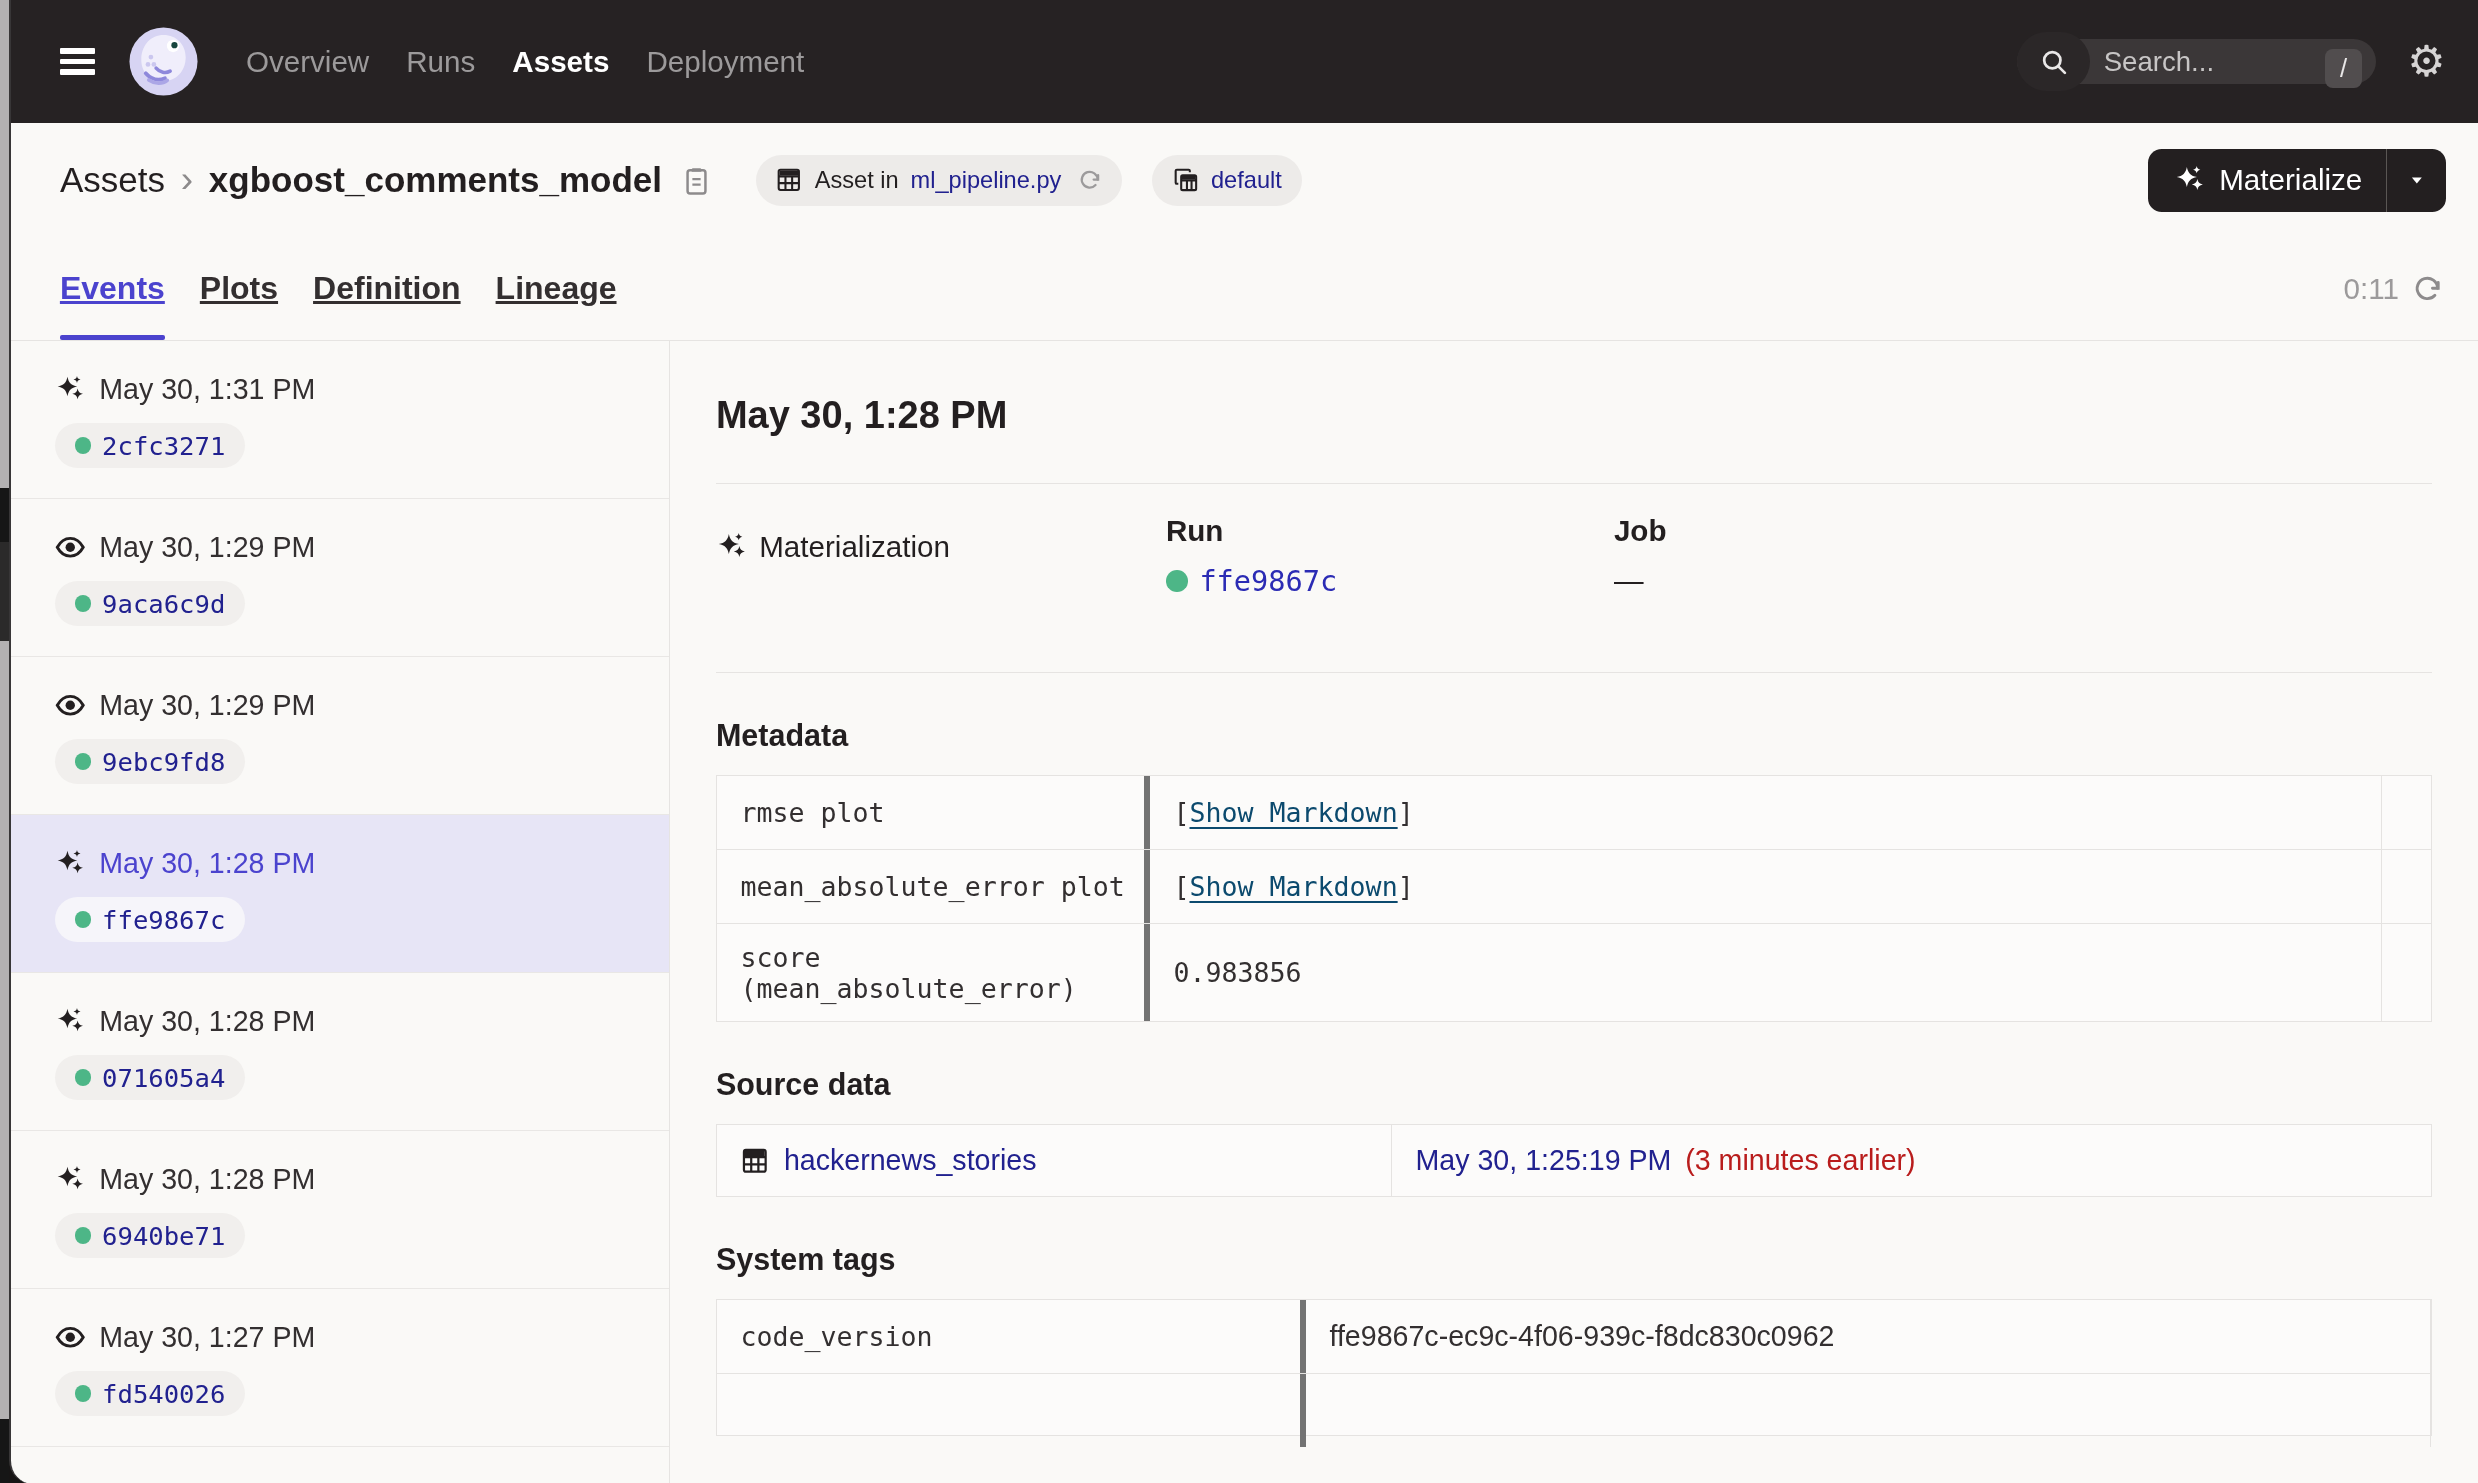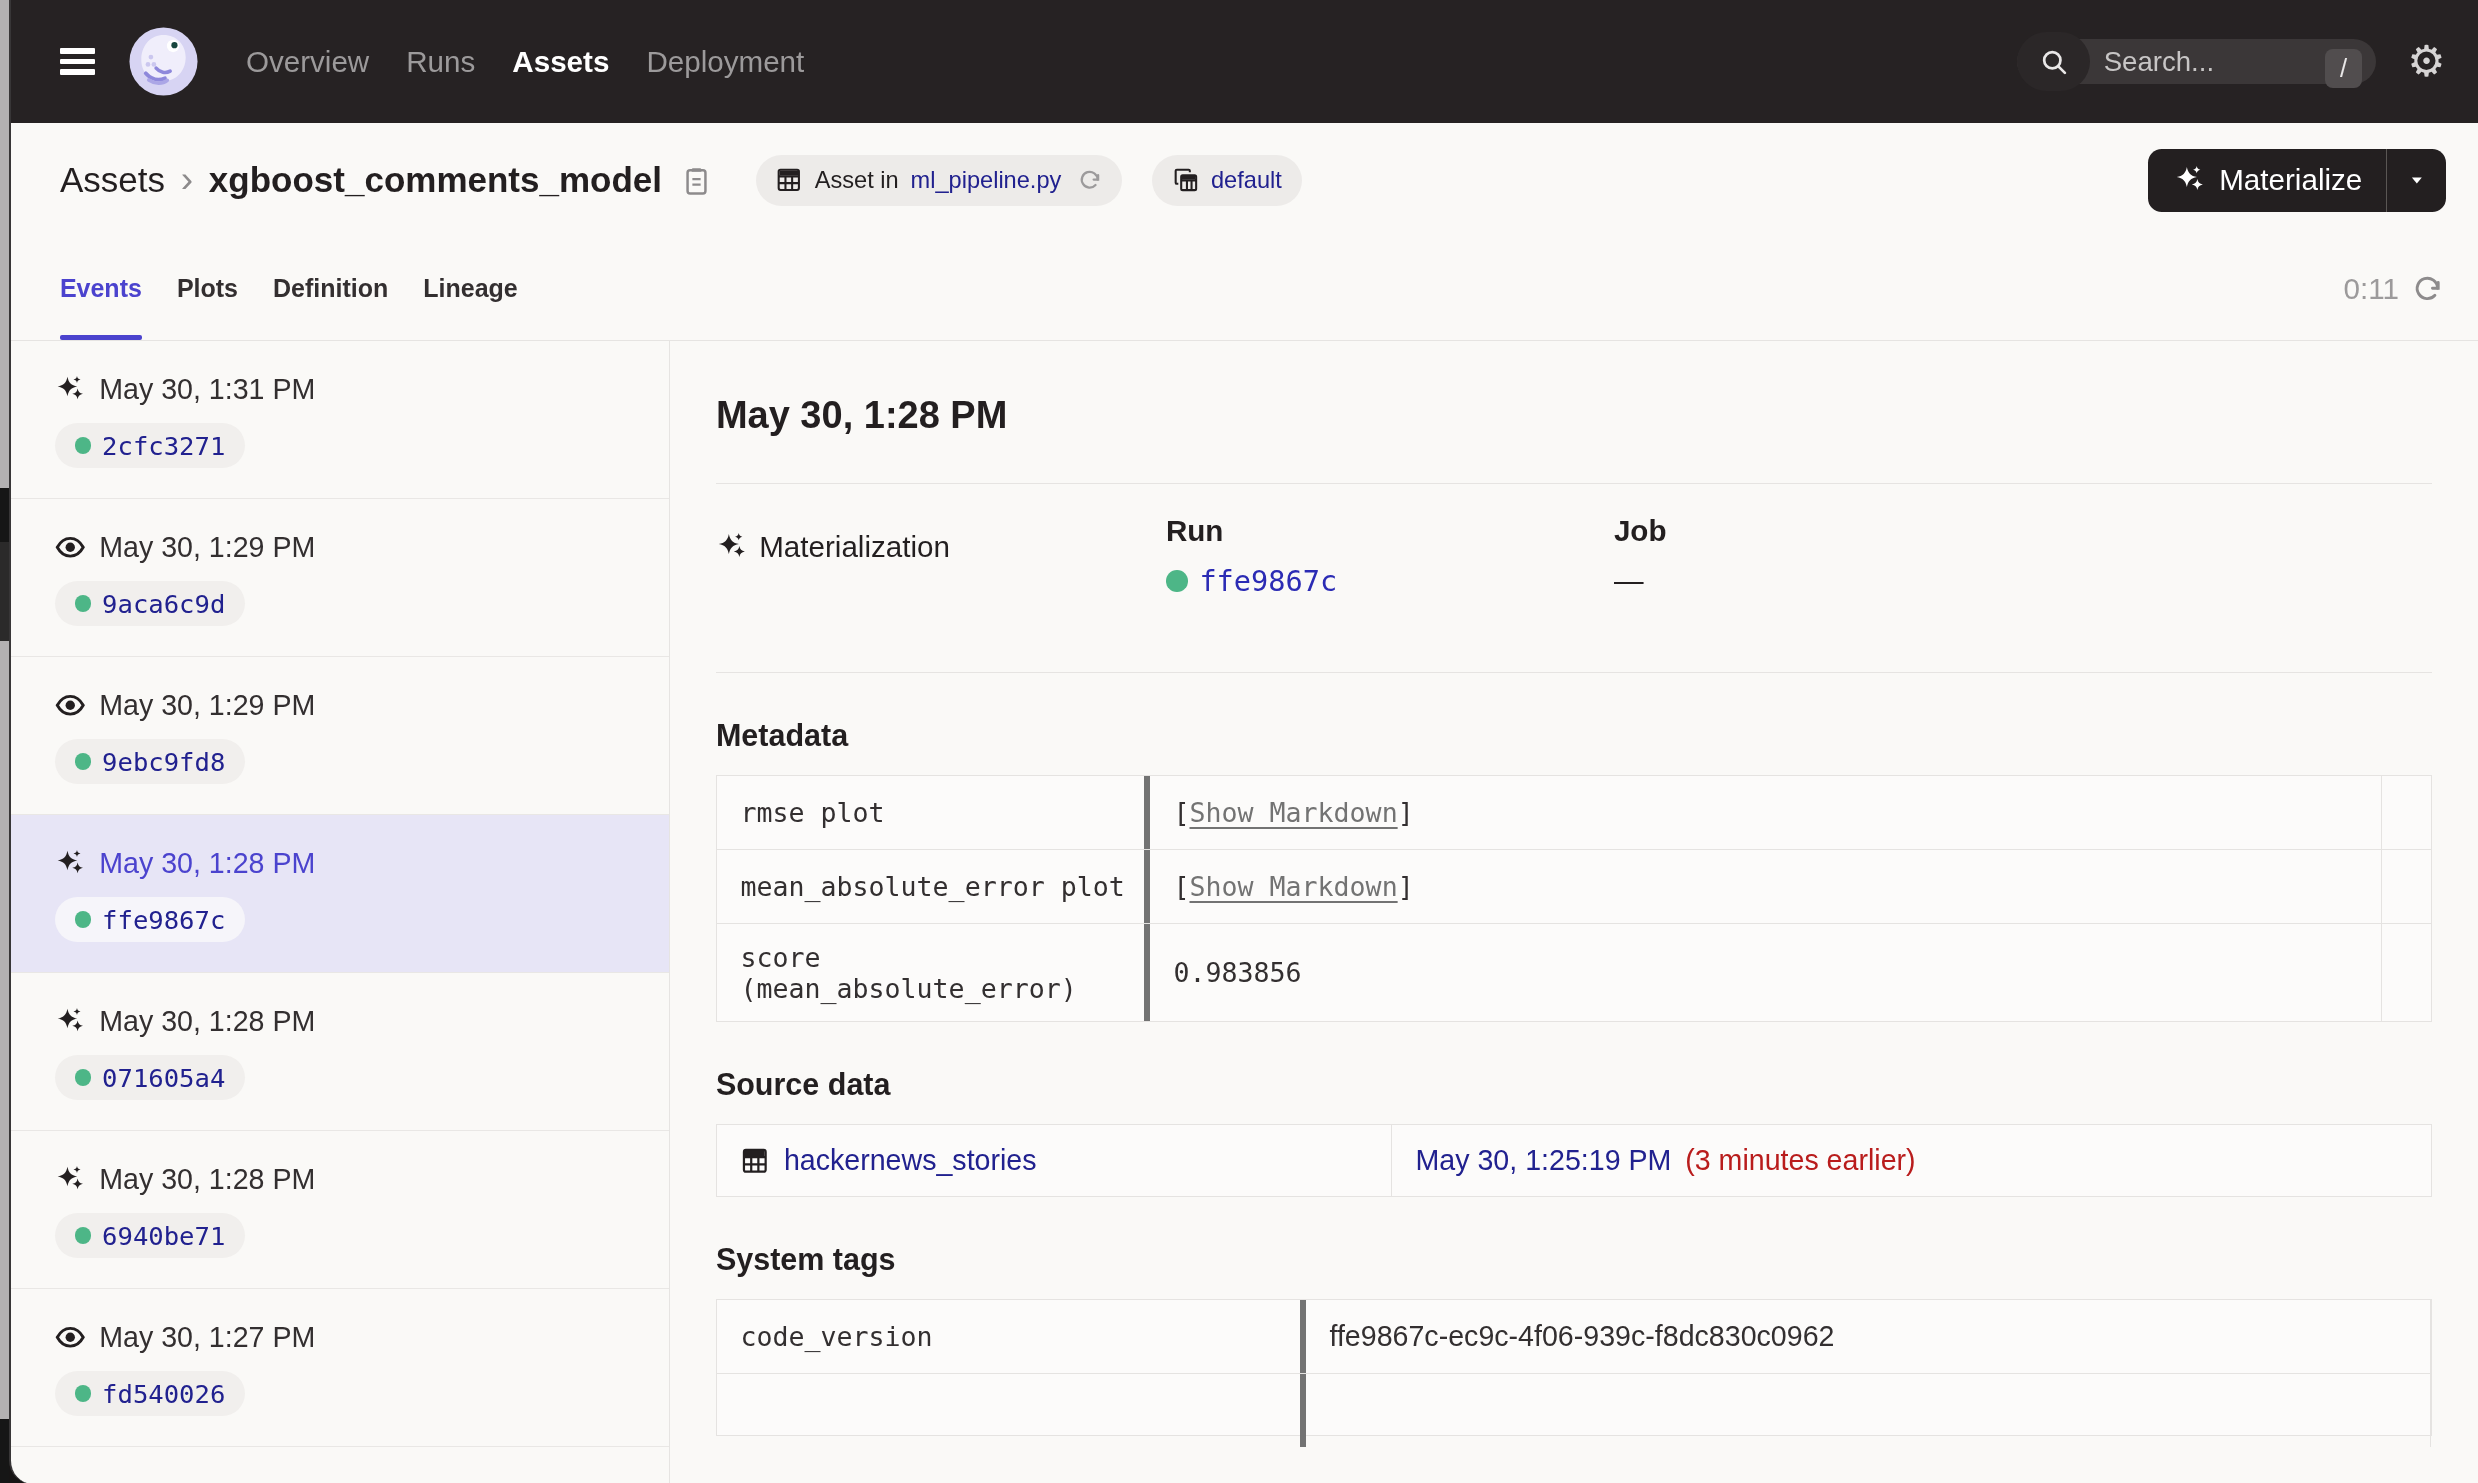--- a/index.html
+++ b/index.html
@@ -64,22 +64,22 @@
   .mat-label{font-size:29.6px;color:#fff;margin-left:13.8px;}
   .mat-div{width:1px;height:100%;background:#5A5654;}
   .mat-caret{width:59px;height:100%;display:flex;align-items:center;justify-content:center;
              color:#fff;}
   .mat-caret svg{width:21.7px;height:21.7px;}
 
   
   .tabs-row{height:104px;border-bottom:1px solid #E6E4E2;display:flex;align-items:stretch;
             box-sizing:border-box;}
   .tabs{display:flex;gap:35px;padding-left:49px;}
-  .tab{display:flex;align-items:center;position:relative;font-size:25px;font-weight:600;
-       color:#332F30;cursor:pointer;}
+  .tab{display:flex;align-items:center;position:relative;font-size:32px;font-weight:600;
+       color:#332F30;cursor:pointer;text-decoration:underline;}
   .tab.active{color:#4B43CE;}
   .tab.active::after{content:"";position:absolute;left:0;right:0;bottom:0;height:4.9px;
                      background:#4B43CE;border-radius:2px;}
   .tab-meta{margin-left:auto;display:flex;align-items:center;gap:12px;padding-right:35px;}
   .countdown{font-size:29.6px;color:#9C9A9B;}
   .refresh-btn{display:flex;color:#8D8B8C;}
   .refresh-btn svg{width:33px;height:33px;}
 
   
   .content{display:flex;height:1142px;}
@@ -117,21 +117,21 @@
   .dtable{margin-top:21.7px;border:1px solid #E5E3E1;background:#FCFBFA;}
   .t-row{display:flex;border-bottom:1px solid #E5E3E1;}
   .t-row:last-child{border-bottom:none;}
   .t-key{width:433px;min-width:433px;padding:17.7px 15.8px 17.7px 23.6px;box-sizing:border-box;
          border-right:6px solid #737373;font-family:"DejaVu Sans Mono",monospace;
          font-size:26.6px;color:#332F30;display:flex;align-items:center;min-height:73px;}
   .t-val{flex:1;padding:17.7px 7.9px 17.7px 23.6px;font-family:"DejaVu Sans Mono",monospace;
          font-size:26.6px;color:#332F30;display:flex;align-items:center;min-height:73px;
          border-right:1px solid #E5E3E1;box-sizing:border-box;white-space:nowrap;}
   .t-extra{width:49px;min-width:49px;}
-  .md-link,.path-link{color:#737373;text-decoration:underline;text-underline-offset:4.9px;}
+  .md-link,.path-link{color:#0c4a6e;text-decoration:underline;text-underline-offset:4.9px;}
   .clip-sm{display:flex;color:#55514F;margin-left:11.8px;cursor:pointer;}
   .clip-sm svg{width:27.6px;height:27.6px;}
   .placeholder-row{height:61px;}
 
   .src-table{display:flex;}
   .src-left{width:675px;min-width:675px;border-right:1px solid #E5E3E1;padding:15.8px 23.6px;
             display:flex;align-items:center;gap:13.8px;box-sizing:border-box;min-height:71px;}
   .src-left a{font-size:28.6px;}
   .src-left .icon-dark svg{width:29.6px;height:29.6px;}
   .src-right{flex:1;padding:15.8px 23.6px;display:flex;align-items:center;gap:13.8px;}

